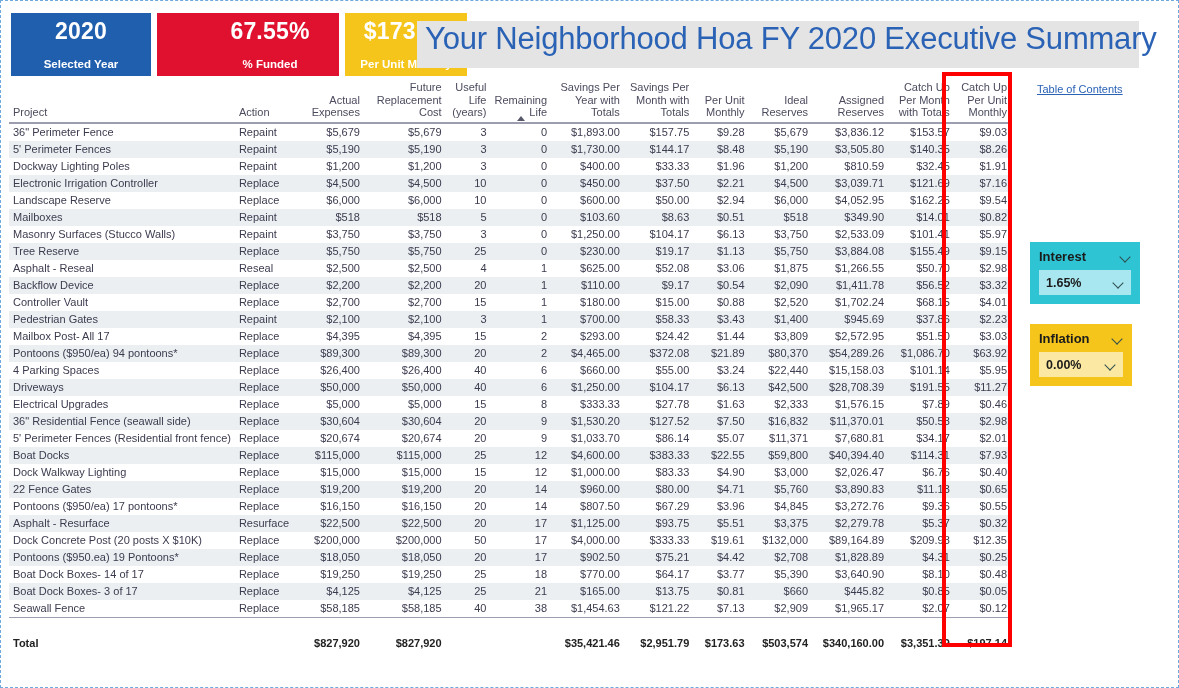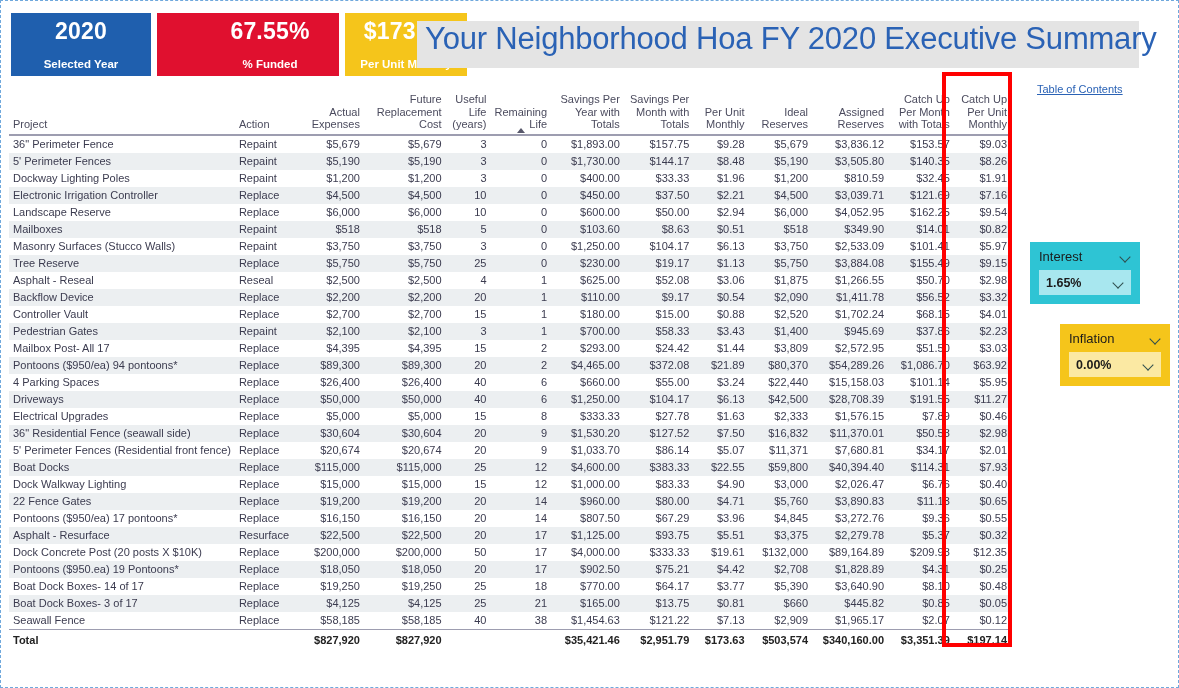--- a/index.html
+++ b/index.html
@@ -41,33 +41,33 @@
   }
 
   
   .tbl{
     position:absolute;left:8px;top:76px;width:1002px;
     border-collapse:collapse;
     font-size:11px;color:#3b3b4f;
   }
   .tbl th{
     font-weight:normal;color:#4b4b5e;font-size:11px;
-    vertical-align:bottom;padding:16px 4px 3px 4px;line-height:12.5px;
+    vertical-align:bottom;padding:4px 4px 3px 4px;line-height:12.5px;
     border-bottom:2px solid #9d9db0;
     background:#ffffff;
     position:relative;
   }
   .tbl td{
     padding:1px 4px;line-height:15px;white-space:nowrap;
     border:0;
   }
   .tbl tbody tr:nth-child(odd){background:#ffffff;}
   .tbl tbody tr:nth-child(even){background:#eceff1;}
   .tbl tbody tr.r-total{background:#ffffff;font-weight:bold;color:#222;}
-  .tbl tbody tr.r-total td{border-top:1.5px solid #9d9db0;padding-top:3px;}
+  .tbl tbody tr.r-total td{border-top:1.5px solid #9d9db0;padding-top:18px;}
   .c-proj{text-align:left;width:210px;white-space:normal;}
   .c-act{text-align:left;width:62px;}
   .num{text-align:right;}
   .w-ae{width:68px;}
   .w-frc{width:84px;}
   .w-ul{width:40px;}
   .w-rl{width:52px;}
   .w-spy{width:76px;}
   .w-spm{width:76px;}
   .w-pum{width:56px;}
@@ -90,34 +90,34 @@
   
   .toc{
     position:absolute;left:1036px;top:82px;
     font-size:11px;color:#2a62b5;text-decoration:underline;
     white-space:nowrap;cursor:pointer;
   }
 
   
   .slicer{position:absolute;padding:7px 9px 9px 9px;box-sizing:border-box;}
   .slicer .head{display:flex;align-items:center;justify-content:space-between;}
-  .slicer .head .h-lbl{font-size:13px;font-weight:normal;color:#1b1b1b;}
+  .slicer .head .h-lbl{font-size:13px;font-weight:bold;color:#1b1b1b;}
   .slicer .combo{
     margin-top:6px;height:25px;display:flex;align-items:center;justify-content:space-between;
     padding:0 7px;font-size:12.5px;font-weight:bold;color:#1b1b1b;
   }
   .chev{width:11px;height:11px;position:relative;}
   .chev::before{
     content:"";position:absolute;left:1px;top:2px;width:7px;height:7px;
     border-right:1.6px solid #2f4f4f;border-bottom:1.6px solid #2f4f4f;
     transform:rotate(45deg);
   }
   .slicer-interest{left:1029px;top:241px;width:110px;height:62px;background:#2ec4d4;}
   .slicer-interest .combo{background:#a8e7ef;}
-  .slicer-inflation{left:1059px;top:323px;width:110px;height:62px;background:#f5c51b;}
+  .slicer-inflation{left:1029px;top:323px;width:102px;height:62px;background:#f5c51b;}
   .slicer-inflation .combo{background:#fbe9a3;}
 
   
   .footer{
     position:absolute;left:0;right:0;top:688px;text-align:center;
     font-size:16px;color:#1a1a1a;
   }
 </style>
 </head>
 <body>

